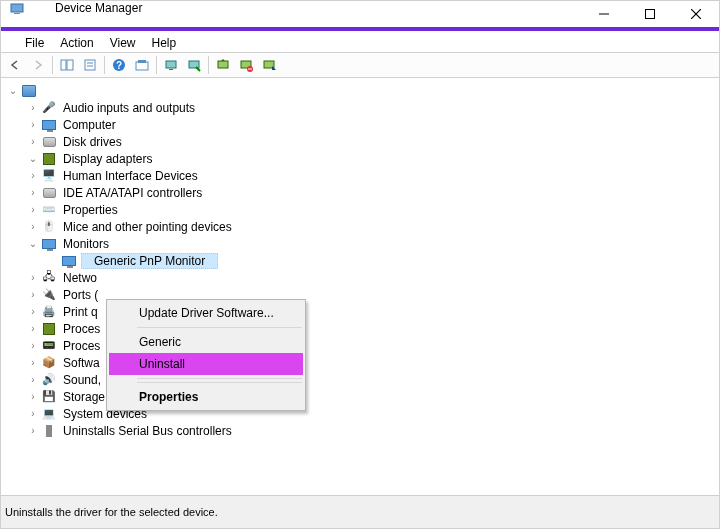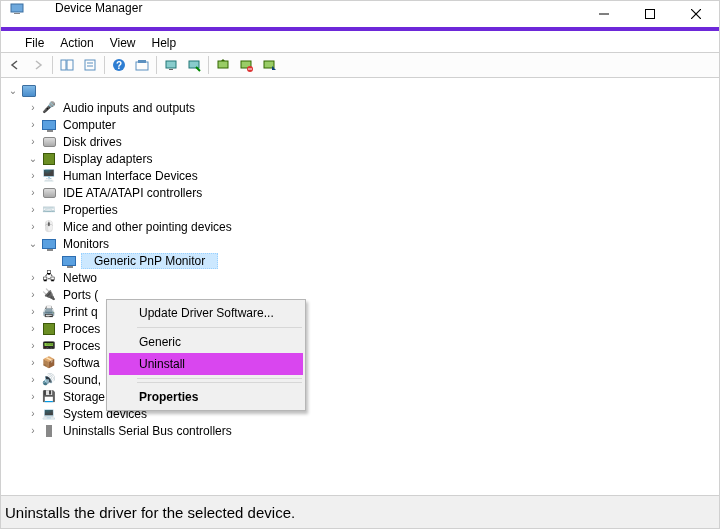--- a/index.html
+++ b/index.html
@@ -33,21 +33,21 @@
 .nlabel.sel { background: #cce8ff; border: 1px dotted #99d1ff; padding: 0 12px; }
 
 
 .ctxmenu { position: absolute; left: 105px; top: 298px; width: 200px; background: #f0f0f0; border: 1px solid #b6b6b6; box-shadow: 2px 3px 3px rgba(0,0,0,.25); font-size: 12px; padding: 2px; z-index: 10; }
 .ctxitem { padding: 4px 10px 4px 30px; cursor: default; }
 .ctxitem.hl { background: #d946ef; }
 .ctxitem.bold { font-weight: bold; }
 .ctxsep { height: 1px; background: #d7d7d7; margin: 3px 1px 3px 28px; }
 
 
-.statusbar { height: 22px; border-top: 1px solid #d0d0d0; font-size: 15px; color:#000; display:flex; align-items:center; padding: 16px 4px; background:#f0f0f0;}
+.statusbar { height: 22px; border-top: 1px solid #d0d0d0; font-size: 11px; color:#000; display:flex; align-items:center; padding: 16px 4px; background:#f0f0f0;}
 
 
 .ic { display:inline-block; width:14px; height:12px; }
 .ic-computer { background: linear-gradient(#7fb8e6,#4a8ecd); border:1px solid #3b6ea0; border-radius:1px;}
 .ic-monitor { background:#5aa0e0; border:1px solid #2d6db0; width:14px; height:10px; position:relative;}
 .ic-monitor::after{content:"";position:absolute;bottom:-3px;left:4px;width:6px;height:2px;background:#888;}
 .ic-chip {background:#6b8e23;border:1px solid #3d5a0a; width:12px;height:12px;}
 .ic-usb {background:#888;width:6px;height:12px; margin:0 4px;}
 .ic-disk {background: linear-gradient(#ddd,#aaa); border:1px solid #888;border-radius:2px;width:13px;height:10px;}
 </style>

